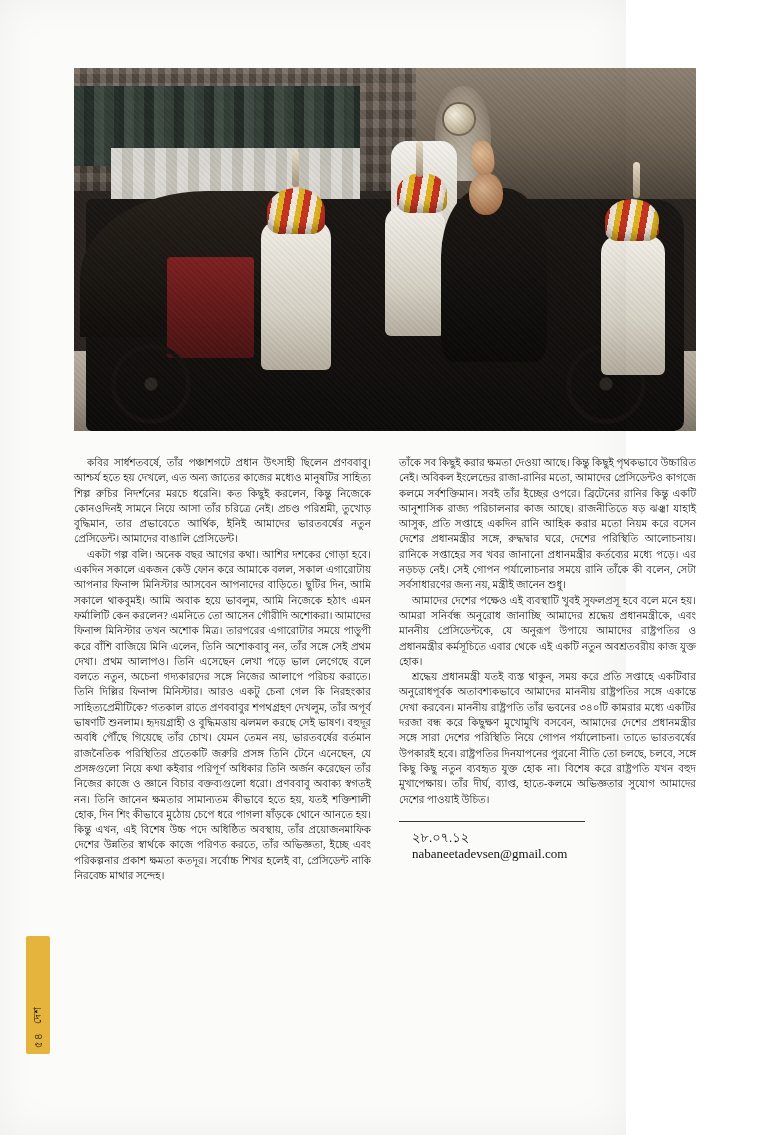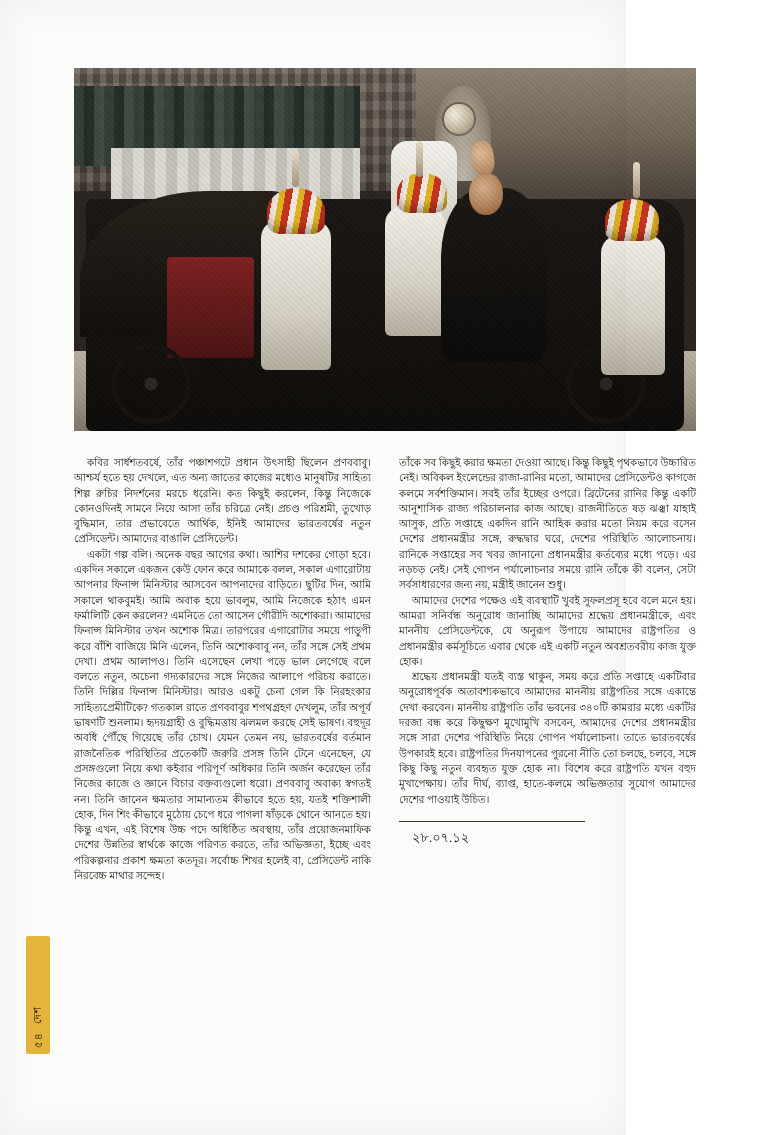--- a/index.html
+++ b/index.html
@@ -289,20 +289,21 @@
       <p>একটা গল্প বলি। অনেক বছর আগের কথা। আশির দশকের গোড়া হবে। একদিন সকালে একজন কেউ ফোন করে আমাকে বলল, সকাল এগারোটায় আপনার ফিনান্স মিনিস্টার আসবেন আপনাদের বাড়িতে। ছুটির দিন, আমি সকালে থাকবুমই। আমি অবাক হয়ে ভাবলুম, আমি নিজেকে হঠাৎ এমন ফর্মালিটি কেন করলেন? এমনিতে তো আসেন গৌরীদি অশোকরা। আমাদের ফিনান্স মিনিস্টার তখন অশোক মিত্র। তারপরের এগারোটার সময়ে পাড়ুপী করে বাঁশি বাজিয়ে মিনি এলেন, তিনি অশোকবাবু নন, তাঁর সঙ্গে সেই প্রথম দেখা। প্রথম আলাপও। তিনি এসেছেন লেখা পড়ে ভাল লেগেছে বলে বলতে নতুন, অচেনা গদ্যকারদের সঙ্গে নিজের আলাপে পরিচয় করাতে। তিনি দিল্লির ফিনান্স মিনিস্টার। আরও একটু চেনা গেল কি নিরহংকার সাহিত্যপ্রেমীটিকে? গতকাল রাতে প্রণববাবুর শপথগ্রহণ দেখলুম, তাঁর অপূর্ব ভাষণটি শুনলাম। হৃদয়গ্রাহী ও বুদ্ধিমত্তায় ঝলমল করছে সেই ভাষণ। বহুদূর অবধি পৌঁছে গিয়েছে তাঁর চোখ। যেমন তেমন নয়, ভারতবর্ষের বর্তমান রাজনৈতিক পরিস্থিতির প্রতেকটি জরুরি প্রসঙ্গ তিনি টেনে এনেছেন, যে প্রসঙ্গগুলো নিয়ে কথা কইবার পরিপূর্ণ অধিকার তিনি অর্জন করেছেন তাঁর নিজের কাজে ও জ্ঞানে বিচার বক্তব্যগুলো ধরো। প্রণববাবু অবাক্য স্বগতই নন। তিনি জানেন ক্ষমতার সামান্যতম কীভাবে হতে হয়, যতই শক্তিশালী হোক, দিন শিং কীভাবে মুঠোয় চেপে ধরে পাগলা ষাঁড়কে থোনে আনতে হয়। কিন্তু এখন, এই বিশেষ উচ্চ পদে অধিষ্ঠিত অবস্থায়, তাঁর প্রয়োজনমাফিক দেশের উন্নতির স্বার্থকে কাজে পরিণত করতে, তাঁর অভিজ্ঞতা, ইচ্ছে এবং পরিকল্পনার প্রকাশ ক্ষমতা কতদূর। সর্বোচ্চ শিখর হলেই বা, প্রেসিডেন্ট নাকি নিরবেচ্চ মাথার সন্দেহ।</p>
     </div>
 
     <div class="col">
       <p class="noindent">তাঁকে সব কিছুই করার ক্ষমতা দেওয়া আছে। কিন্তু কিছুই পৃথকভাবে উচ্চারিত নেই। অবিকল ইংলেন্ডের রাজা-রানির মতো, আমাদের প্রেসিডেন্টও কাগজে কলমে সর্বশক্তিমান। সবই তাঁর ইচ্ছের ওপরে। ব্রিটেনের রানির কিন্তু একটি আনুশাসিক রাজ্য পরিচালনার কাজ আছে। রাজনীতিতে ষড় ঝঞ্ঝা যাহাই আসুক, প্রতি সপ্তাহে একদিন রানি আহিক করার মতো নিয়ম করে বসেন দেশের প্রধানমন্ত্রীর সঙ্গে, রুদ্ধদ্বার ঘরে, দেশের পরিস্থিতি আলোচনায়। রানিকে সপ্তাহের সব খবর জানানো প্রধানমন্ত্রীর কর্তব্যের মধ্যে পড়ে। এর নড়চড় নেই। সেই গোপন পর্যালোচনার সময়ে রানি তাঁকে কী বলেন, সেটা সর্বসাধারণের জন্য নয়, মন্ত্রীই জানেন শুধু।</p>
       <p>আমাদের দেশের পক্ষেও এই ব্যবস্থাটি খুবই সুফলপ্রসূ হবে বলে মনে হয়। আমরা সনির্বন্ধ অনুরোধ জানাচ্ছি আমাদের শ্রদ্ধেয় প্রধানমন্ত্রীকে, এবং মাননীয় প্রেসিডেন্টকে, যে অনুরূপ উপায়ে আমাদের রাষ্ট্রপতির ও প্রধানমন্ত্রীর কর্মসূচিতে এবার থেকে এই একটি নতুন অবশ্রতবরীয় কাজ যুক্ত হোক।</p>
       <p>শ্রদ্ধেয় প্রধানমন্ত্রী যতই ব্যস্ত থাকুন, সময় করে প্রতি সপ্তাহে একটিবার অনুরোধপূর্বক অতাবশ্যকভাবে আমাদের মাননীয় রাষ্ট্রপতির সঙ্গে একান্তে দেখা করবেন। মাননীয় রাষ্ট্রপতি তাঁর ভবনের ৩৪০টি কামরার মধ্যে একটির দরজা বন্ধ করে কিছুক্ষণ মুখোমুখি বসবেন, আমাদের দেশের প্রধানমন্ত্রীর সঙ্গে সারা দেশের পরিস্থিতি নিয়ে গোপন পর্যালোচনা। তাতে ভারতবর্ষের উপকারই হবে। রাষ্ট্রপতির দিনযাপনের পুরনো নীতি তো চলছে, চলবে, সঙ্গে কিছু কিছু নতুন ব্যবহৃত যুক্ত হোক না। বিশেষ করে রাষ্ট্রপতি যখন বহুদ মুখাপেক্ষায়। তাঁর দীর্ঘ, ব্যাপ্ত, হাতে-কলমে অভিজ্ঞতার সুযোগ আমাদের দেশের পাওয়াই উচিত।</p>
 
       <div class="sig-rule"></div>
       <p class="sig-date">২৮.০৭.১২</p>
+      <p class="sig-mail">nabaneetadevsen@gmail.com</p>
     </div>
 
   </div>
 
   <div class="side-tab">
     <div class="side-tab-inner">
       <span class="side-num">৫৪</span>
       <span class="side-name">দেশ</span>
     </div>
   </div>

